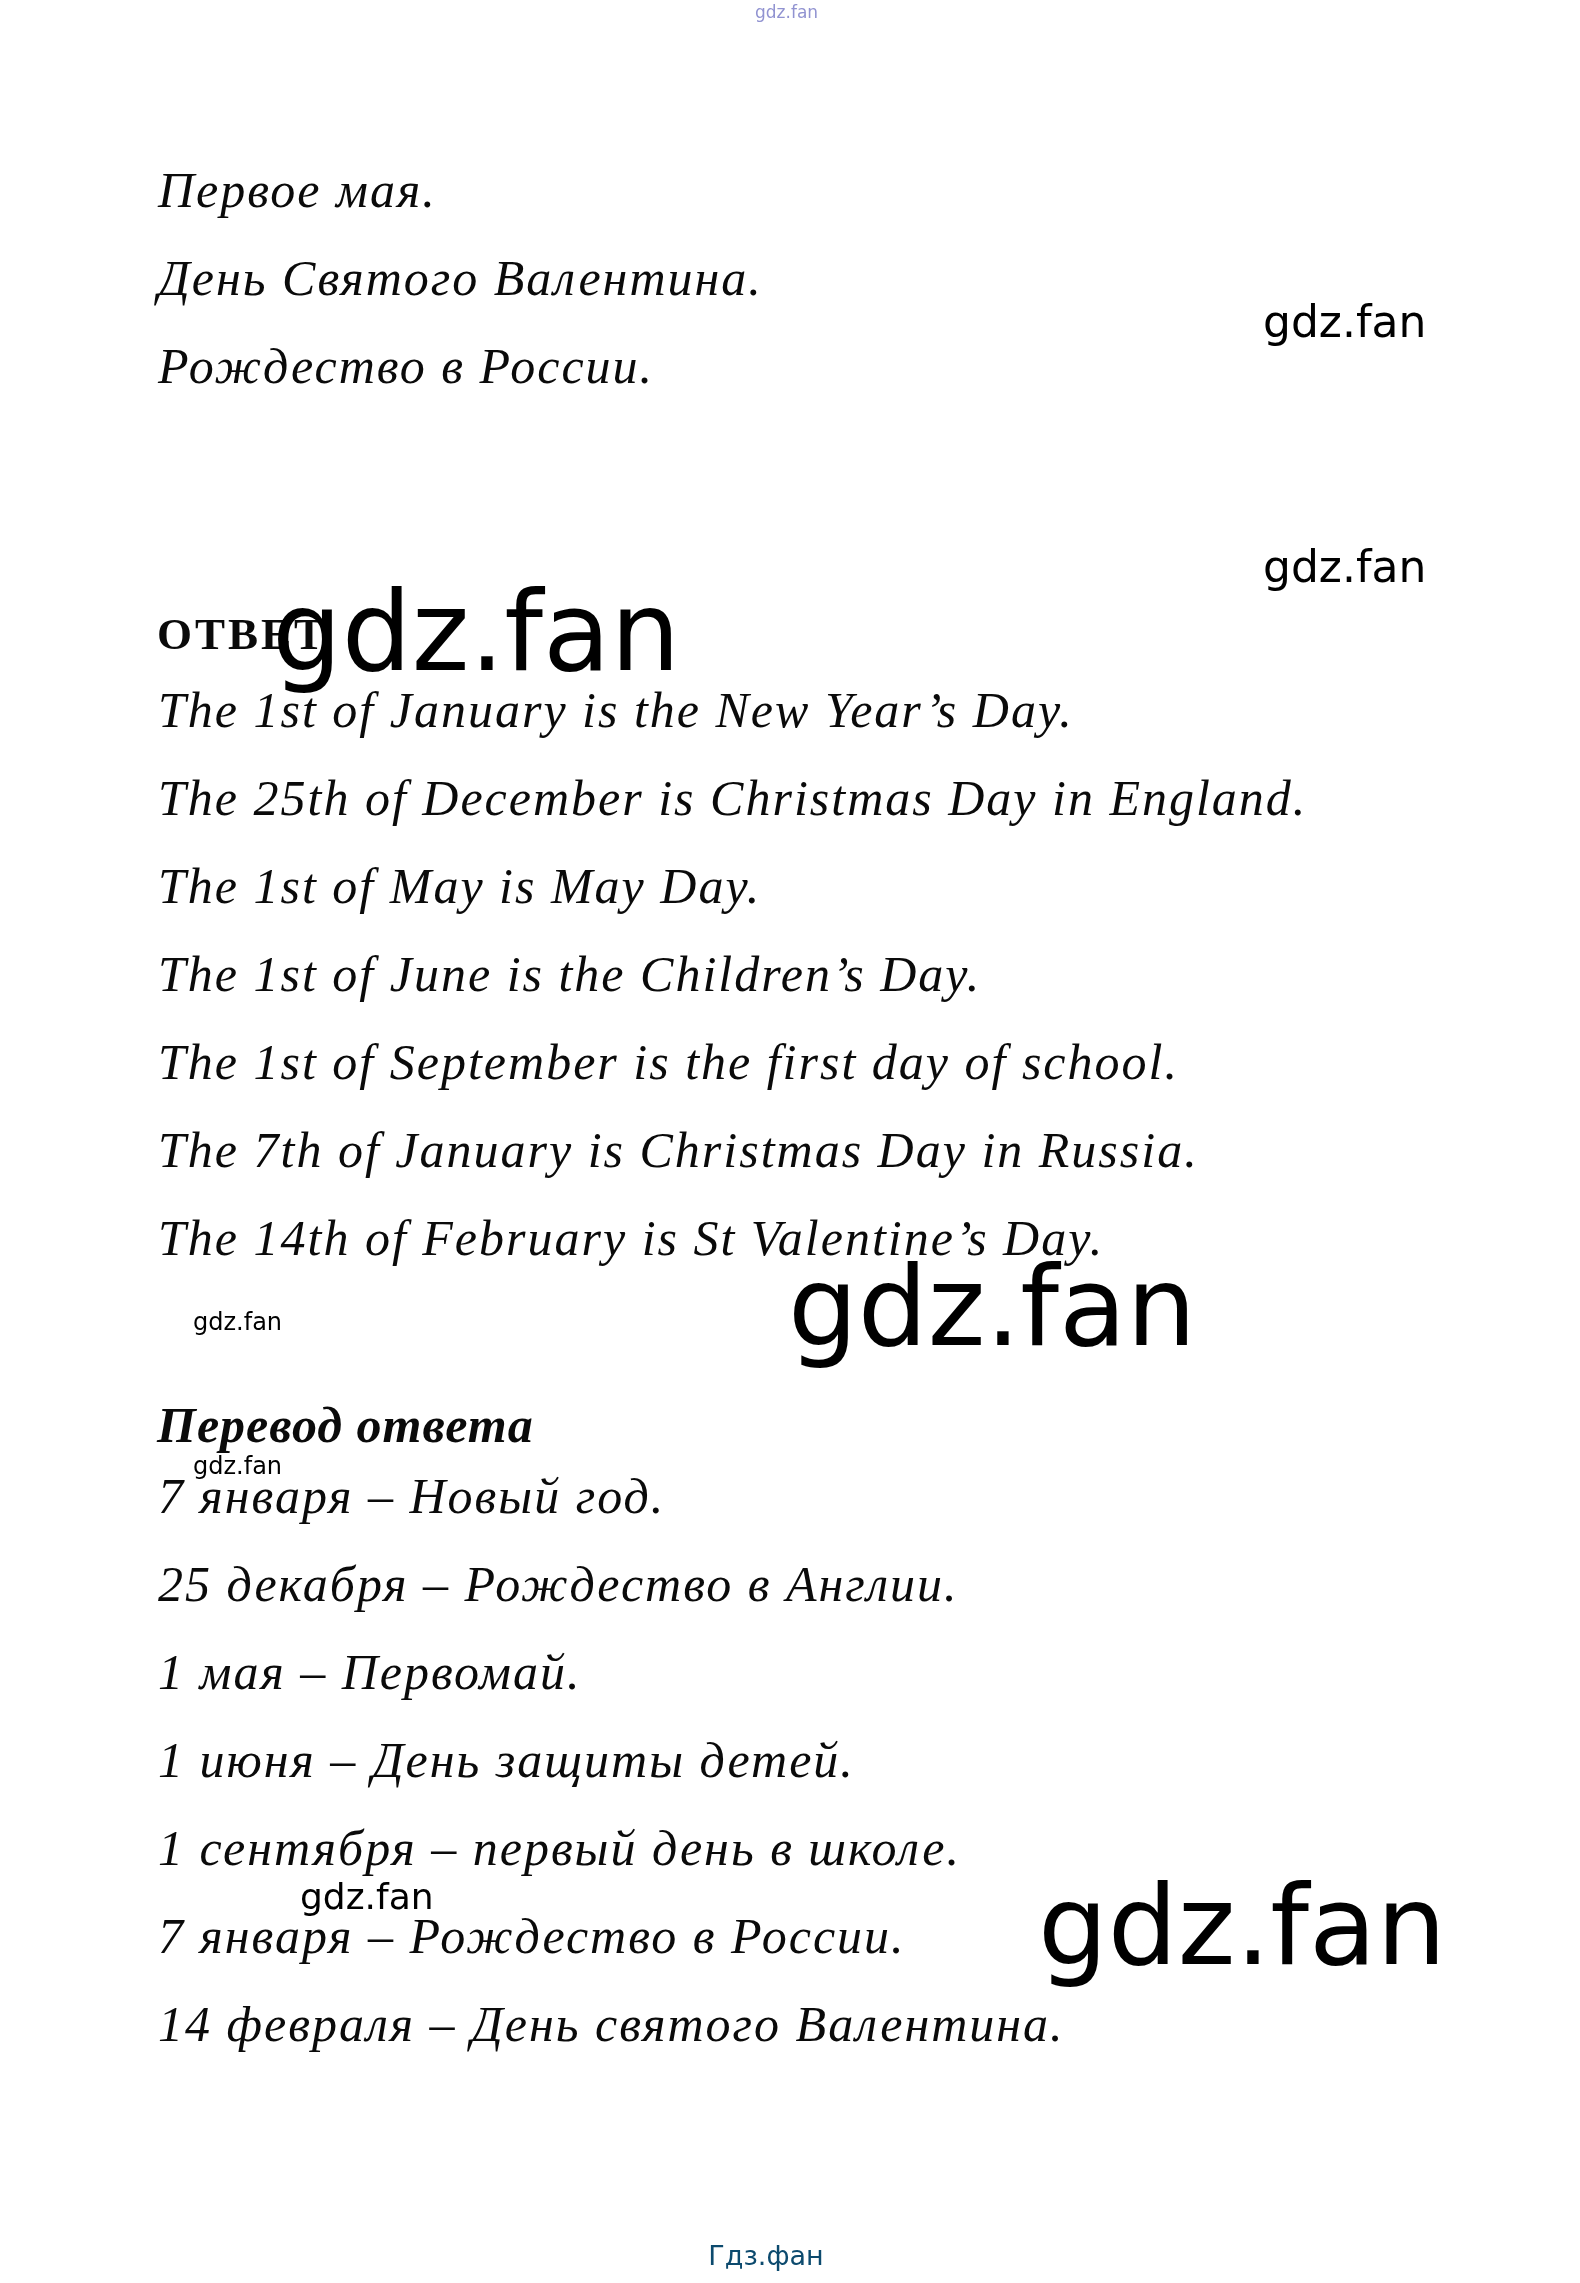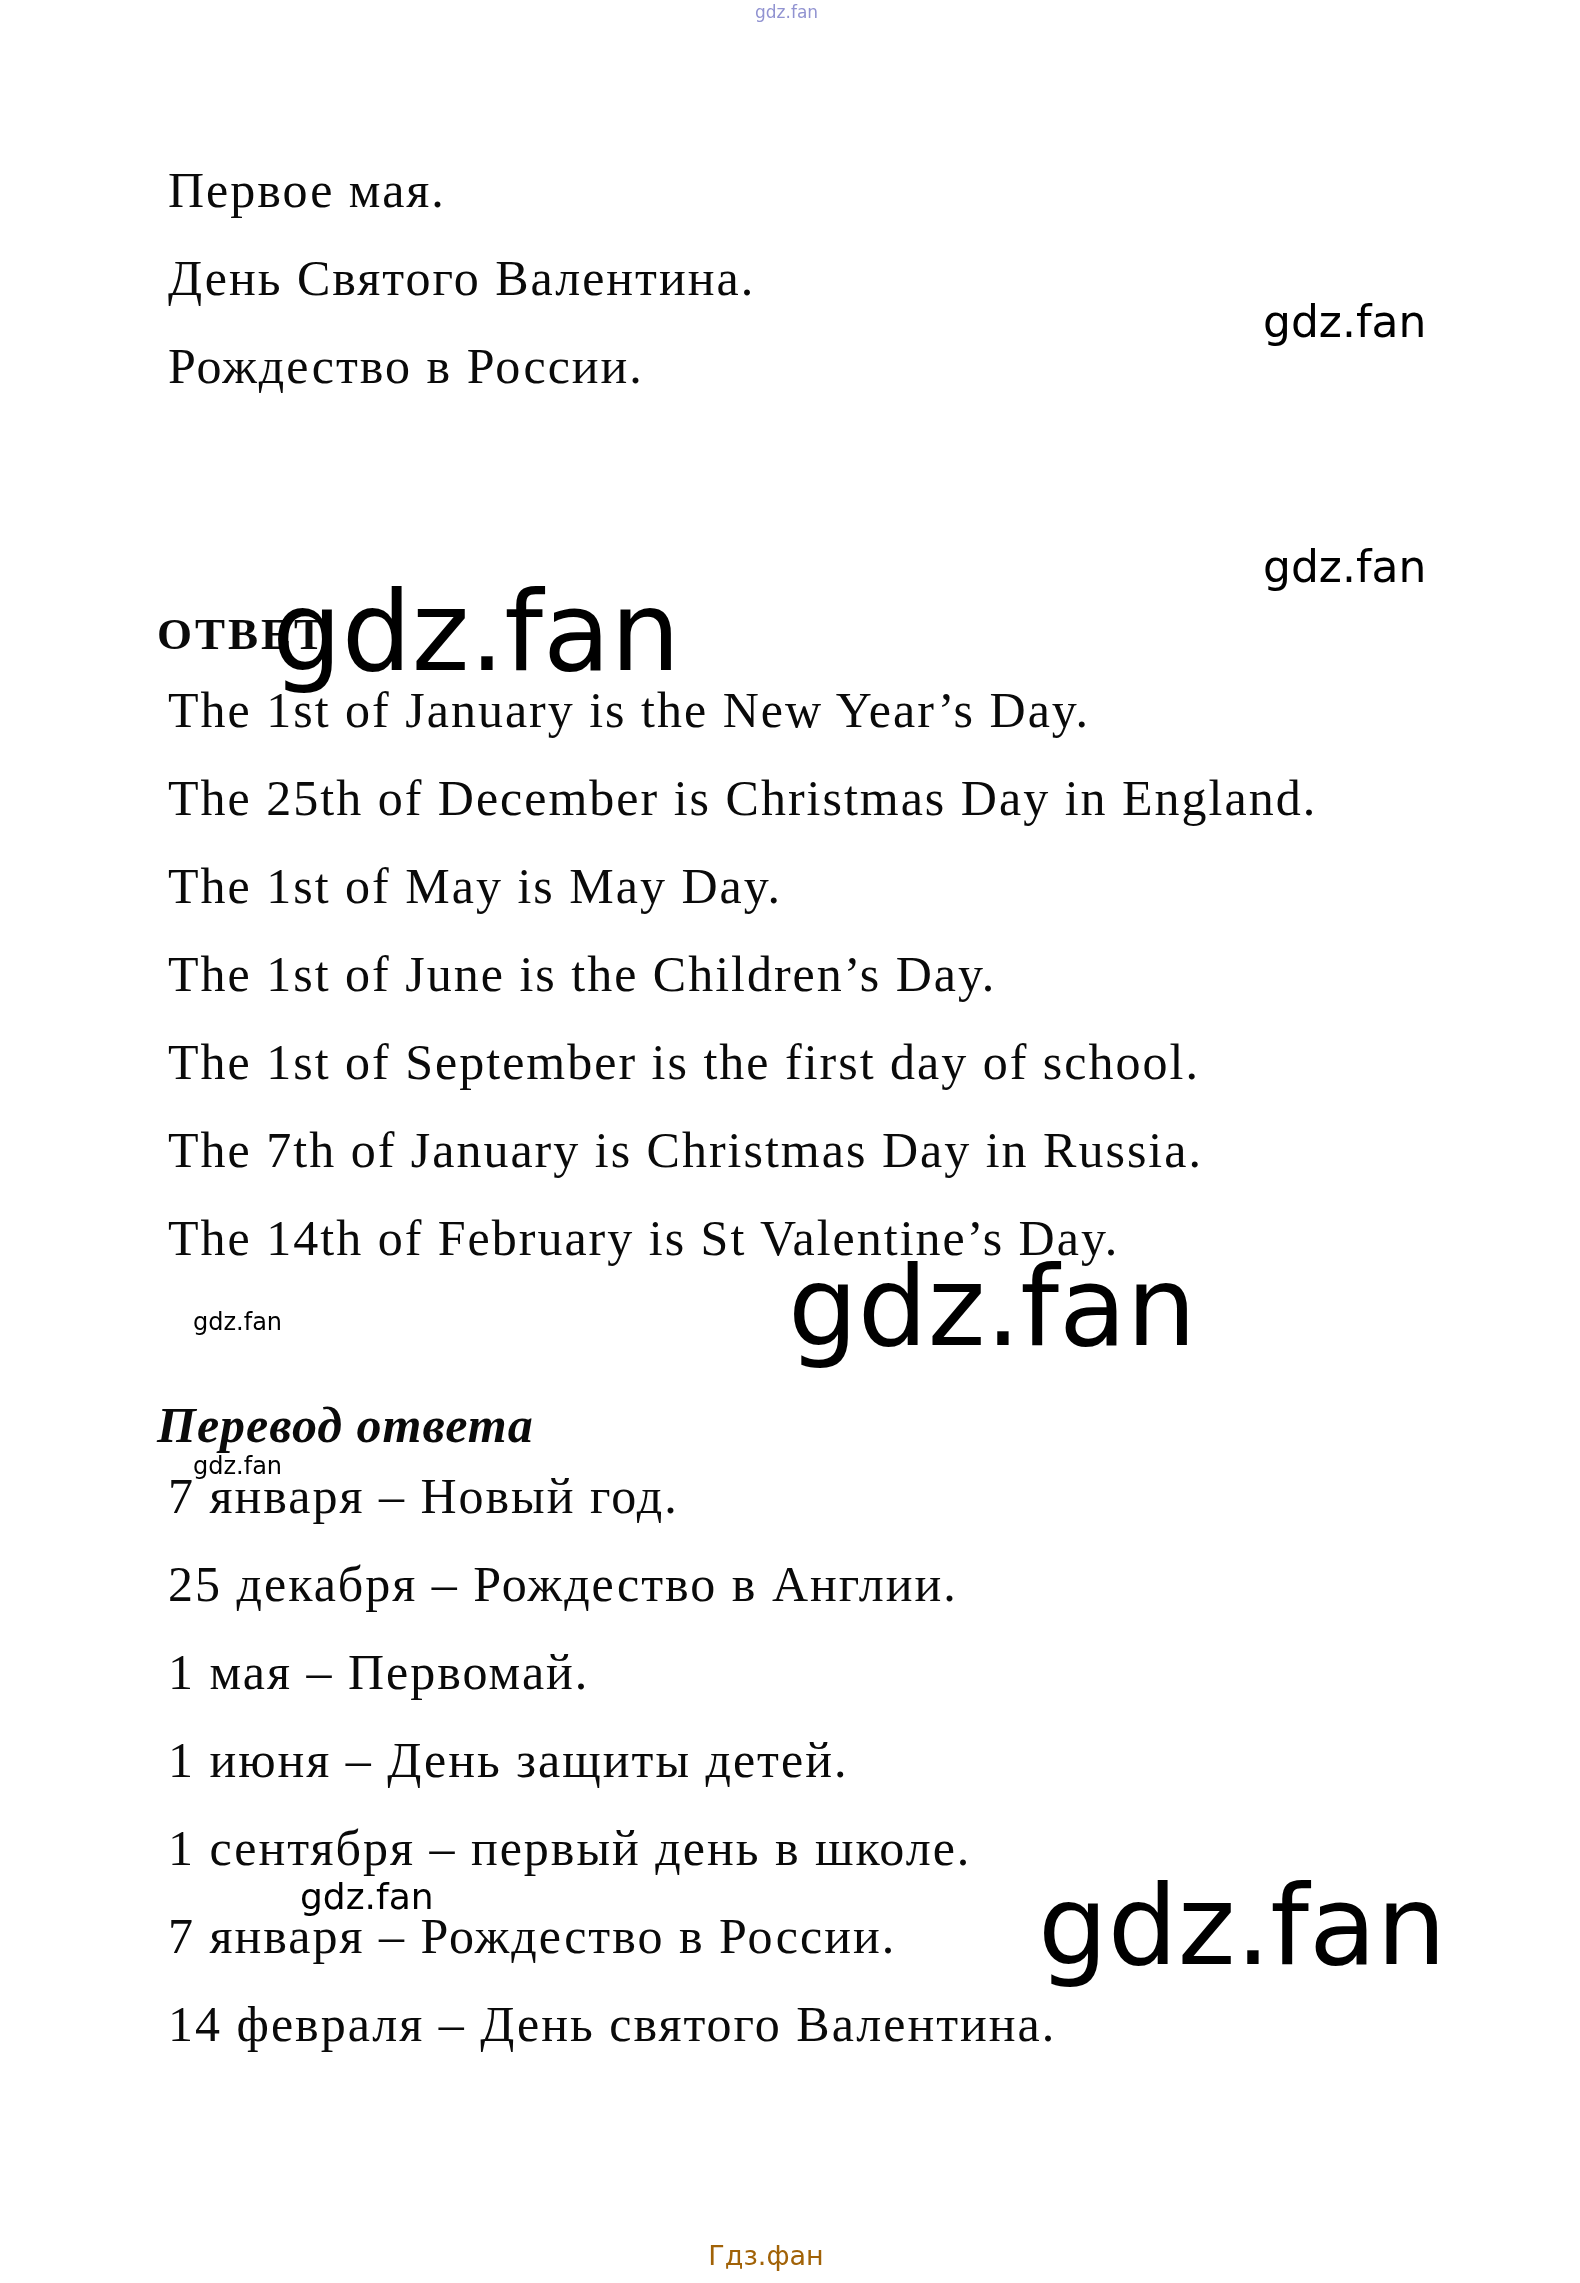--- a/index.html
+++ b/index.html
@@ -12,22 +12,23 @@
     width: 1532px;
     height: 2283px;
     background: #ffffff;
     overflow: hidden;
     font-family: "Liberation Serif", serif;
     color: #0a0a0a;
   }
   
   .textblock {
     position: absolute;
-    left: 168px;
+    left: 158px;
     white-space: nowrap;
+    font-style: italic;
   }
   .textblock .line {
     height: 88px;
     line-height: 88px;
     font-size: 50px;
     letter-spacing: 2px;
   }
   #intro-block   { top: 146px; }
   #answers-block { top: 666px; }
   #trans-block   { top: 1452px; }
@@ -70,21 +71,21 @@
   #wm-big3 { left: 1038px; top: 1862px; font-size: 110px; }
 
   .footer {
     position: absolute;
     left: 0;
     right: 0;
     top: 2240px;
     text-align: center;
     font-family: "DejaVu Sans", sans-serif;
     font-size: 27px;
-    color: #a16207;
+    color: #0c4a6e;
   }
 </style>
 </head>
 <body>
 
 <div class="page">
 
   <div class="wm" id="wm-top">gdz.fan</div>
   <div class="wm" id="wm-r1">gdz.fan</div>
   <div class="wm" id="wm-r2">gdz.fan</div>

